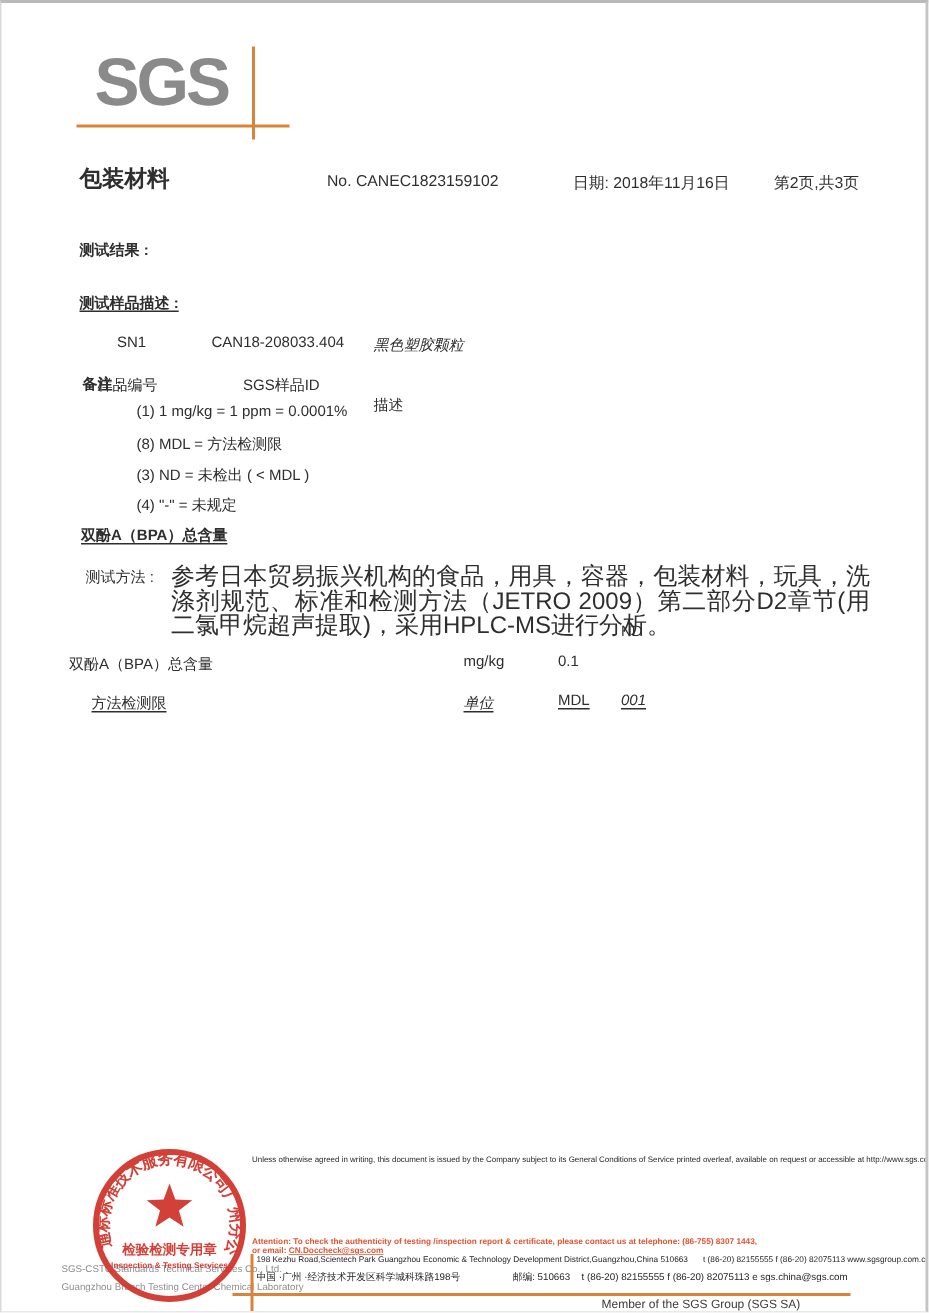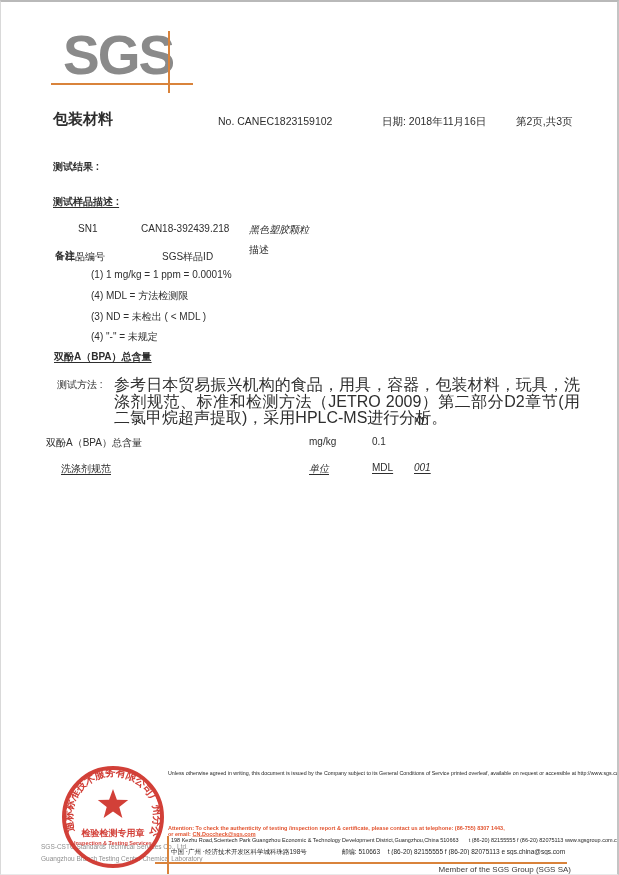--- a/index.html
+++ b/index.html
@@ -11,21 +11,21 @@
     font-family:"Liberation Sans","DejaVu Sans",sans-serif; color:#2e2e2e;
   }
   .abs { position:absolute; white-space:nowrap; }
   .b { font-weight:normal;margin-top:44px; }
   .i { font-style:italic; }
   .u { text-decoration:underline; text-underline-offset:2px; }
   .t10 { font-size:10px; }
   .t105 { font-size:10.5px; }
 
   
-  .logo-text { left:62px; top:28px; font-size:55px; font-weight:bold; color:#8a8a8a;
+  .logo-text { left:62px; top:28px; font-size:45px; font-weight:bold; color:#8a8a8a;
                letter-spacing:-2px; line-height:50px; }
   .logo-hline { left:50px; top:81px; width:142px; height:2px; background:#d9833b; }
   .logo-vline { left:167px; top:29px; width:2px; height:62px; background:#d9833b; }
 
   
   .doc-title { left:52px; top:108px; font-size:15px; font-weight:bold; }
   .report-no { left:217px; top:113px; }
   .report-date { left:381px; top:113px; }
   .page-ind { left:503px; top:113px;margin-left:12px; }
 
@@ -51,21 +51,21 @@
                       color:#1f1f1f; }
   .attention-box { left:167px; top:823px; width:446px; height:14px; }
   .attention-inner { width:892px; font-size:11px; line-height:1.05; font-weight:bold; color:#e25430; }
   .addr-en-box { left:170px; top:835px; }
   .addr-en-inner { font-size:11px; white-space:nowrap; color:#1f1f1f; }
   .addr-cn-box { left:170px; top:845px; }
   .addr-cn-inner { font-size:13px; white-space:nowrap; color:#1f1f1f; }
   .addr-gap { display:inline-block; width:70px; }
   .footer-vline { left:166px; top:834px; width:2px; height:41px; background:#d9833b; z-index:4; }
   .footer-hline { left:154px; top:860px; width:412px; height:2px; background:#d9833b; }
-  .member-line { left:400px; top:863px; width:170px; text-align:right; font-size:8px; color:#3a3a3a; }
+  .member-line { left:400px; top:863px; width:170px; text-align:left; font-size:8px; color:#3a3a3a; }
 </style>
 </head>
 <body>
 
 <div class="page">
 
   <div class="abs logo-text">SGS</div>
   <div class="abs logo-hline"></div>
   <div class="abs logo-vline"></div>
 
@@ -73,37 +73,37 @@
   <div class="abs report-no t105">No. CANEC1823159102</div>
   <div class="abs report-date t105">日期: 2018年11月16日</div>
   <div class="abs page-ind t105">第2页,共3页</div>
 
   <div class="abs results-label t10">测试结果 :</div>
 
   <div class="abs sample-heading t10 u">测试样品描述 :</div>
 
   <div class="abs t10 b" style="left:64px; top:204px;">样品编号</div>
   <div class="abs t10 b" style="left:161px; top:204px;">SGS样品ID</div>
-  <div class="abs t10 b" style="left:248px; top:197px;">描述</div>
+  <div class="abs t10 b" style="left:248px; top:217px;">描述</div>
 
   <div class="abs t10" style="left:77px; top:221px;">SN1</div>
-  <div class="abs t10" style="left:140px; top:221px;">CAN18-392439.218</div>
+  <div class="abs t10" style="left:140px; top:221px;">CAN18-208033.404</div>
   <div class="abs t10" style="left:248px; top:221px;font-style:italic;">黑色塑胶颗粒</div>
 
   <div class="abs notes-label t10">备注 :</div>
   <div class="abs note-item t10" style="top:267px;">(1) 1 mg/kg = 1 ppm = 0.0001%</div>
-  <div class="abs note-item t10" style="top:287px;">(4) MDL = 方法检测限</div>
+  <div class="abs note-item t10" style="top:287px;">(8) MDL = 方法检测限</div>
   <div class="abs note-item t10" style="top:308px;">(3) ND = 未检出 ( &lt; MDL )</div>
   <div class="abs note-item t10" style="top:328px;">(4) "-" = 未规定</div>
 
   <div class="abs bpa-heading t10 u">双酚A（BPA）总含量</div>
   <div class="abs method-label t10">测试方法 :</div>
   <div class="abs method-text">参考日本贸易振兴机构的食品，用具，容器，包装材料，玩具，洗涤剂规范、标准和检测方法（JETRO 2009）第二部分D2章节(用二氯甲烷超声提取)，采用HPLC-MS进行分析。</div>
 
-  <div class="abs t10 b u" style="left:60px; top:416px;">洗涤剂规范</div>
+  <div class="abs t10 b u" style="left:60px; top:416px;">方法检测限</div>
   <div class="abs t10 b i u cell-c" style="left:308px; top:416px; width:40px;">单位</div>
   <div class="abs t10 b u cell-c" style="left:371px; top:416px; width:36px;">MDL</div>
   <div class="abs t10 b i u cell-c" style="left:413px; top:416px; width:36px;">001</div>
 
   <div class="abs t10" style="left:45px; top:434px;">双酚A（BPA）总含量</div>
   <div class="abs t10 cell-c" style="left:308px; top:434px; width:40px;">mg/kg</div>
   <div class="abs t10 cell-c" style="left:371px; top:434px; width:36px;">0.1</div>
   <div class="abs t10 cell-c" style="left:413px; top:414px; width:36px;">ND</div>
 
   <div class="abs company-line" style="top:841px;">SGS-CSTC Standards Technical Services Co., Ltd.</div>

